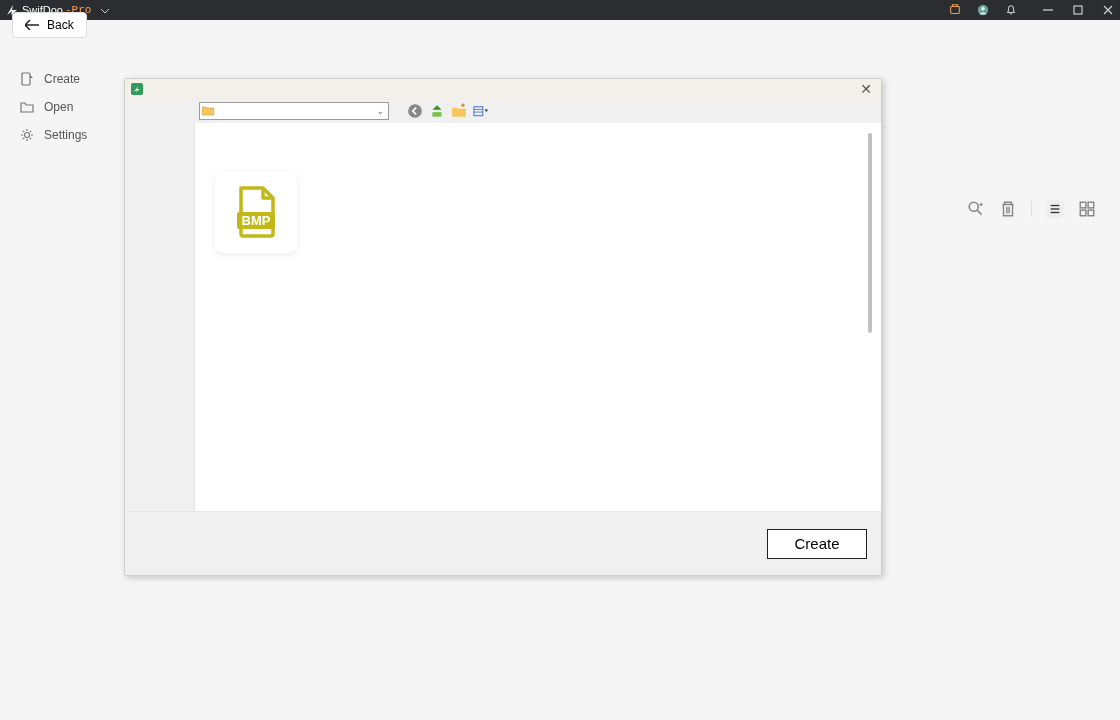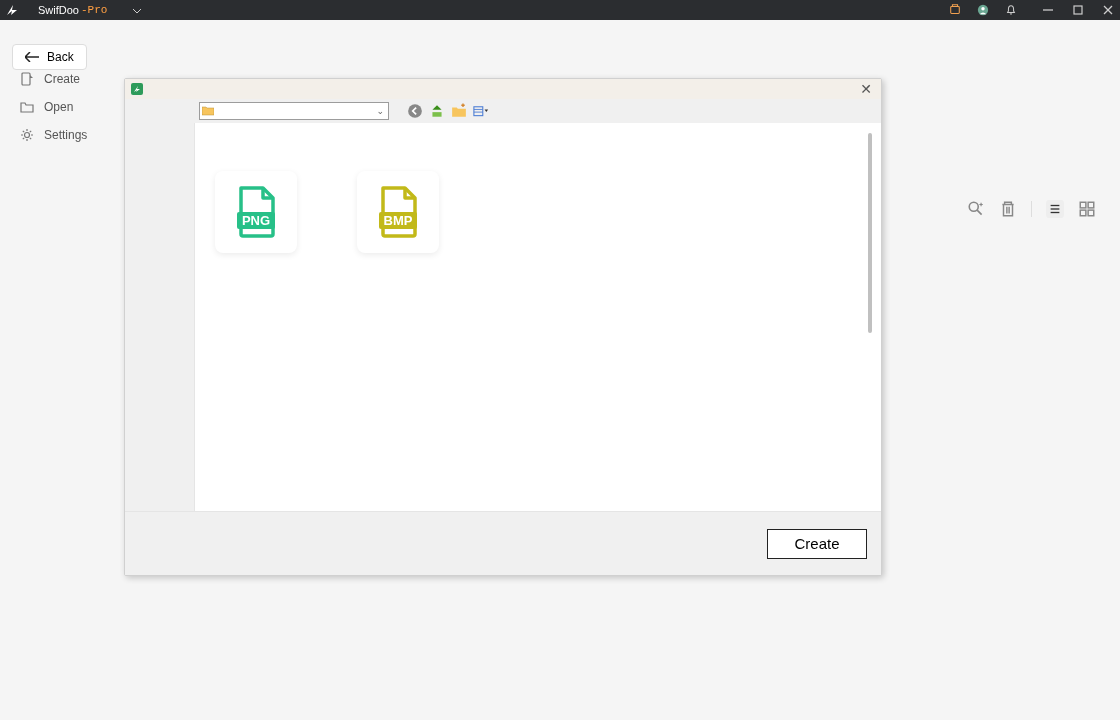--- a/index.html
+++ b/index.html
@@ -1,33 +1,33 @@
 <!DOCTYPE html>
 <html><head>
 <meta charset="utf-8">
 <style>
 * { box-sizing: border-box; margin: 0; padding: 0; font-family: 'Segoe UI', Arial, sans-serif; }
 body { width: 1120px; height: 720px; background: #f5f5f5; overflow: hidden; position: relative; }
 
 
 .titlebar { height: 20px; background: #2b2d30; display: flex; align-items: center; padding: 0 6px; color: #fff; font-size: 11px; }
-.titlebar-left { display: flex; align-items: center; gap: 20px; }
+.titlebar-left { display: flex; align-items: center; gap: 4px; }
 .titlebar-logo { width: 12px; height: 12px; display: flex; align-items: center; justify-content: center; }
 .titlebar-title { display: flex; align-items: center; }
 .titlebar-title .brand { color: #fff; }
 .titlebar-title .pro { color: #ff9f43; margin-left: 2px; font-family: Liberation Mono, monospace; }
 .titlebar-menu { margin-left: 6px; cursor: pointer; }
 .titlebar-right { margin-left: auto; display: flex; align-items: center; gap: 14px; }
 .titlebar-icon { width: 14px; height: 14px; display: flex; align-items: center; justify-content: center; cursor: pointer; }
 .titlebar-icon svg { width: 12px; height: 12px; }
 .win-controls { display: flex; gap: 18px; margin-left: 10px; }
 .win-btn { width: 12px; height: 12px; display: flex; align-items: center; justify-content: center; cursor: pointer; }
 
 
-.back-btn { position: absolute; top: 44px; left: 12px; display: flex; align-items: center; gap: 8px; background: #fff; border: 1px solid #ddd; border-radius: 4px; padding: 5px 12px; font-size: 12px; cursor: pointer; }
+.back-btn { position: absolute; top: 12px; left: 12px; display: flex; align-items: center; gap: 8px; background: #fff; border: 1px solid #ddd; border-radius: 4px; padding: 5px 12px; font-size: 12px; cursor: pointer; }
 .back-btn svg { width: 14px; height: 10px; }
 
 
 .sidebar { position: absolute; top: 65px; left: 16px; width: 110px; }
 .sidebar-item { display: flex; align-items: center; gap: 10px; padding: 7px 4px; font-size: 12px; color: #555; cursor: pointer; }
 .sidebar-item svg { width: 14px; height: 14px; }
 
 
 .right-toolbar { position: absolute; top: 200px; right: 24px; display: flex; align-items: center; gap: 14px; }
 .right-toolbar .tool { width: 18px; height: 18px; display: flex; align-items: center; justify-content: center; cursor: pointer; color: #888; }
@@ -228,28 +228,20 @@
         </svg>
     </span>
   </div>
 
   <div class="dialog-body">
     <div class="dialog-left-strip"></div>
     <div class="dialog-files">
       <div class="file-grid" id="file-grid">
           <div class="file-card">
     <svg viewBox="0 0 46 52">
-      <path d="M8 2 L30 2 L40 12 L40 48 Q40 50 38 50 L10 50 Q8 50 8 48 Z" fill="none" stroke="#27c088" stroke-width="3.5" stroke-linejoin="round"></path>
-      <path d="M30 2 L30 12 L40 12" fill="none" stroke="#27c088" stroke-width="3.5" stroke-linejoin="round"></path>
-      <rect x="4" y="26" width="38" height="17" rx="2" fill="#27c088"></rect>
-      <text x="23" y="39" text-anchor="middle" font-size="13" font-weight="600" fill="#fff" font-family="Arial">PNG</text>
-    </svg>
-          </div>
-          <div class="file-card">
-    <svg viewBox="0 0 46 52">
       <path d="M8 2 L30 2 L40 12 L40 48 Q40 50 38 50 L10 50 Q8 50 8 48 Z" fill="none" stroke="#c2b919" stroke-width="3.5" stroke-linejoin="round"></path>
       <path d="M30 2 L30 12 L40 12" fill="none" stroke="#c2b919" stroke-width="3.5" stroke-linejoin="round"></path>
       <rect x="4" y="26" width="38" height="17" rx="2" fill="#c2b919"></rect>
       <text x="23" y="39" text-anchor="middle" font-size="13" font-weight="600" fill="#fff" font-family="Arial">BMP</text>
     </svg>
           </div>
         </div>
       <div class="dialog-files-scroll-ind"></div>
     </div>
   </div>

